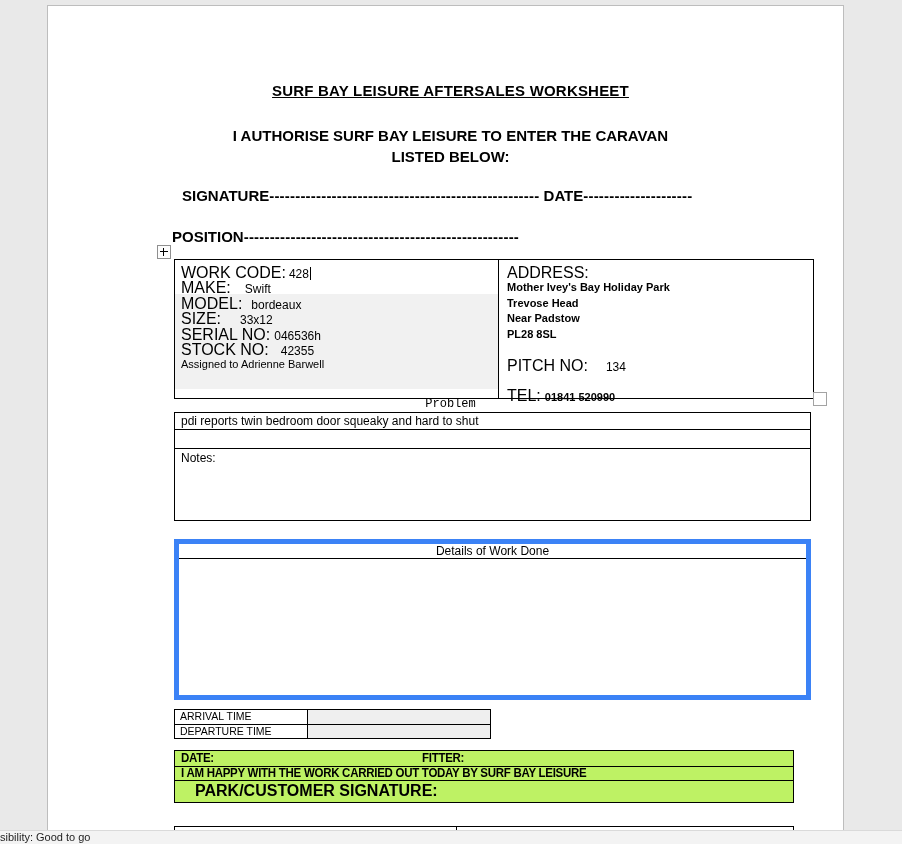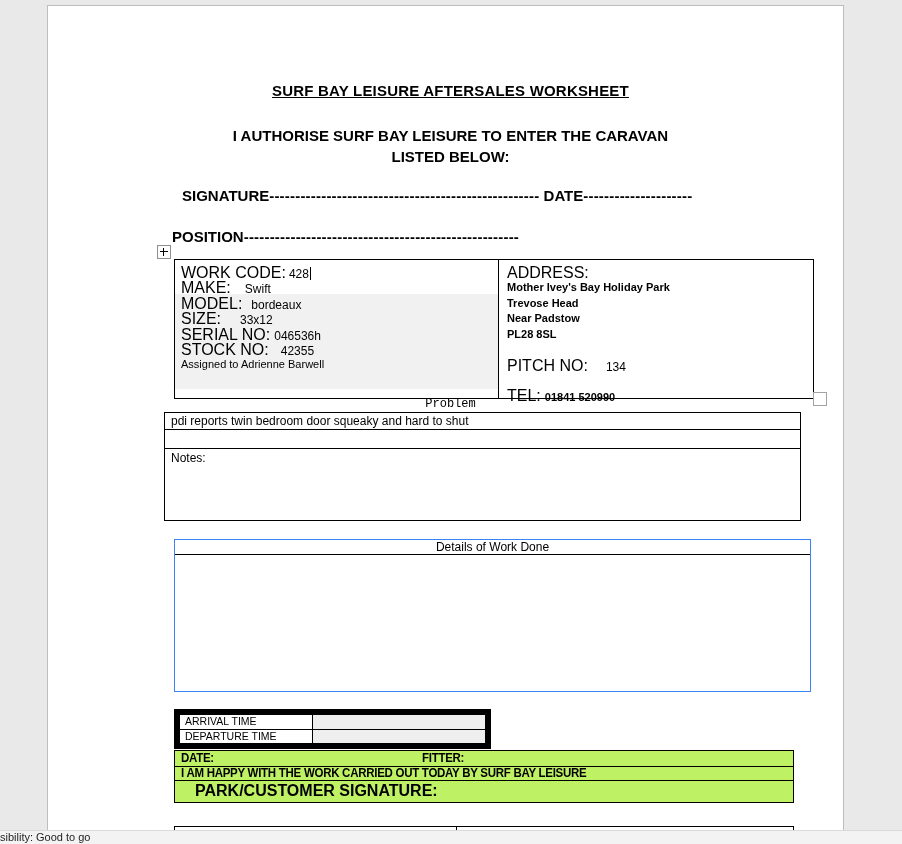--- a/index.html
+++ b/index.html
@@ -41,34 +41,34 @@
   .pitch-line { position:absolute; left:8px; top:97px; white-space:nowrap; }
   .tel-line   { position:absolute; left:8px; top:127px; white-space:nowrap; }
   .tel-b { font-weight:bold; font-size:11px; }
 
   .problem-heading { position:absolute; left:124px; top:391px; width:557px;
                      text-align:center; font-size:12px;font-family:Liberation Mono, monospace; }
   .resize-handle { position:absolute; left:765px; top:386px; width:14px; height:14px;
                    border:1px solid #a3a3a3; background:#fff; }
 
   
-  .tbl2 { position:absolute; left:116px; top:406px; width:637px; border:1px solid #000; }
+  .tbl2 { position:absolute; left:126px; top:406px; width:637px; border:1px solid #000; }
   .tbl2 .r1 { height:17px; border-bottom:1px solid #000; font-size:12px;
               line-height:16px; padding-left:6px; }
   .tbl2 .r2 { height:19px; border-bottom:1px solid #000; }
   .tbl2 .r3 { height:71px; font-size:12px; padding:2px 6px; }
 
   
-  .tbl3 { position:absolute; left:126px; top:533px; width:637px; border:1px solid #3b82f6; }
+  .tbl3 { position:absolute; left:126px; top:533px; width:637px; border:5px solid #3b82f6; }
   .tbl3 .hdr { height:15px; border-bottom:1px solid #000; text-align:center;
                font-size:12px; line-height:14px; }
   .tbl3 .body { height:136px; }
 
   
-  .tbl4 { position:absolute; left:126px; top:703px; width:317px; border:6px solid #000000; }
+  .tbl4 { position:absolute; left:126px; top:703px; width:317px; border:1px solid #000000; }
   .tbl4 .row { display:flex; height:14px; }
   .tbl4 .row + .row { border-top:1px solid #000; }
   .tbl4 .lab { width:133px; border-right:1px solid #000; font-size:10.5px;
                line-height:13px; padding-left:5px; white-space:nowrap; }
   .tbl4 .valc { flex:1; background:#efefef; }
 
   
   .tbl5 { position:absolute; left:126px; top:744px; width:620px; border:1px solid #000; }
   .tbl5 .r { background:#bef264; position:relative; }
   .tbl5 .r1 { height:16px; border-bottom:1px solid #000; line-height:15px; }

